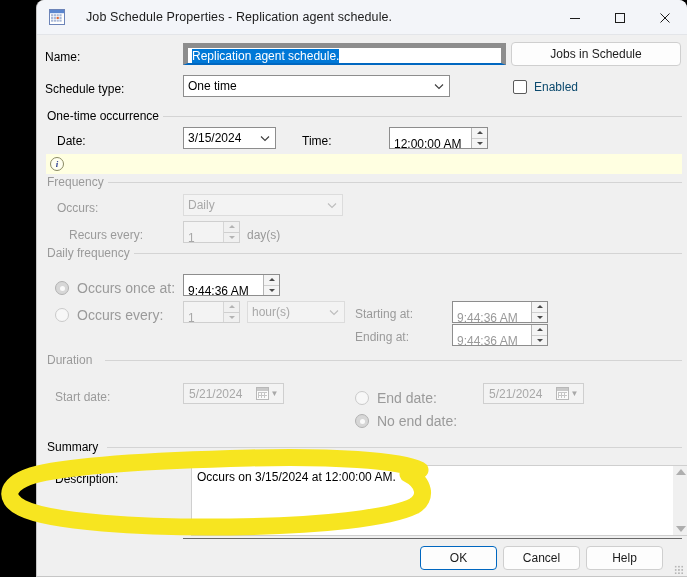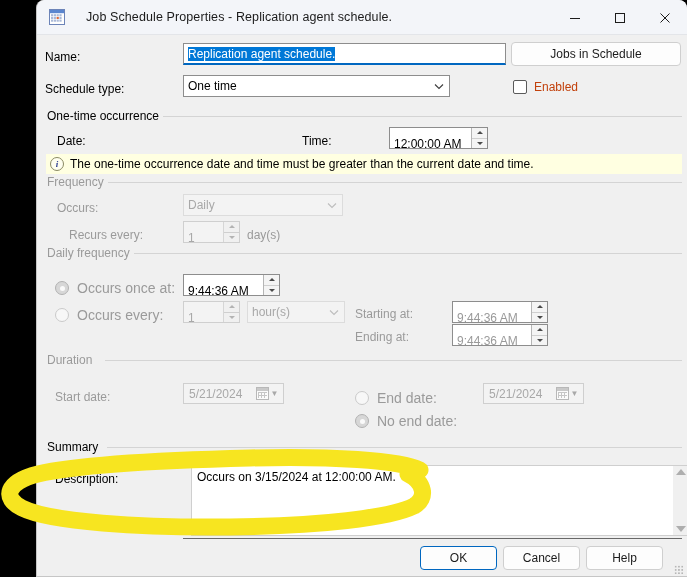--- a/index.html
+++ b/index.html
@@ -94,21 +94,21 @@
     position: absolute;
     height: 1px;
     background: #d4d4d4;
     z-index: 1;
   }
 
   
   .textbox {
     position: absolute;
     background: #ffffff;
-    border: 1px solid #1d4ed8;
+    border: 5px solid #1d4ed8;
     font-size: 12px;
     color: #000;
     display: flex;
     align-items: center;
     padding: 0 4px;
     white-space: nowrap;
     overflow: hidden;
   }
   .textbox.focused {
     border-color: #8d8d8d;
@@ -245,21 +245,21 @@
     border: 1px solid #0067c0;
     background: #fdfdfd;
   }
 
   
   .cbrow {
     position: absolute;
     display: flex;
     align-items: center;
     font-size: 12px;
-    color: #c2410c;
+    color: #0c4a6e;
     white-space: nowrap;
   }
   .cbox {
     width: 14px; height: 14px;
     border: 1px solid #5a5a5a;
     border-radius: 2px;
     background: #ffffff;
     margin-right: 7px;
     flex: 0 0 auto;
   }
@@ -449,36 +449,43 @@
       </div>
       <div class="cbrow" style="left:476px; top:45px;">
         <span class="cbox"></span>
         <span>Enabled</span>
       </div>
 
       <span class="group-label" style="left:10px; top:74px;">One-time occurrence</span>
       <div class="group-line" style="left:112px; top:81px; width:533px;"></div>
 
       <span class="lbl" style="left:20px; top:99px;">Date:</span>
+      <div class="combo" style="left:146px; top:92px; width:93px; height:22px;">
+        <span class="cval" style="text-align:left;">3/15/2024</span>
+        <span class="chev">
+          <svg width="10" height="7" viewBox="0 0 10 7">
+              <polyline points="1,1.5 5,5.5 9,1.5" fill="none" stroke="#3c3c3c" stroke-width="1.1"></polyline>
+            </svg>
+        </span>
+      </div>
       <span class="lbl" style="left:265px; top:99px;">Time:</span>
       <div class="spin" style="left:352px; top:92px; width:99px; height:22px;">
         <span class="sval">12:00:00 AM</span>
         <span class="sbtns">
           <span class="sbtn up">
               <i></i>
             </span>
           <span class="sbtn dn">
               <i></i>
             </span>
         </span>
       </div>
 
       <div class="infobar" style="left:9px; top:119px; width:636px; height:20px;">
         <span class="info-ico">i</span>
-        <span>The one-time occurrence date and time must be greater than the current date and time.</span>
       </div>
 
       <span class="group-label dim" style="left:10px; top:140px;">Frequency</span>
       <div class="group-line" style="left:68px; top:147px; width:577px;"></div>
 
       <span class="lbl dim" style="left:20px; top:166px;">Occurs:</span>
       <div class="combo disabled" style="left:146px; top:159px; width:160px; height:22px;">
         <span class="cval">Daily</span>
         <span class="chev">
           <svg width="10" height="7" viewBox="0 0 10 7">

